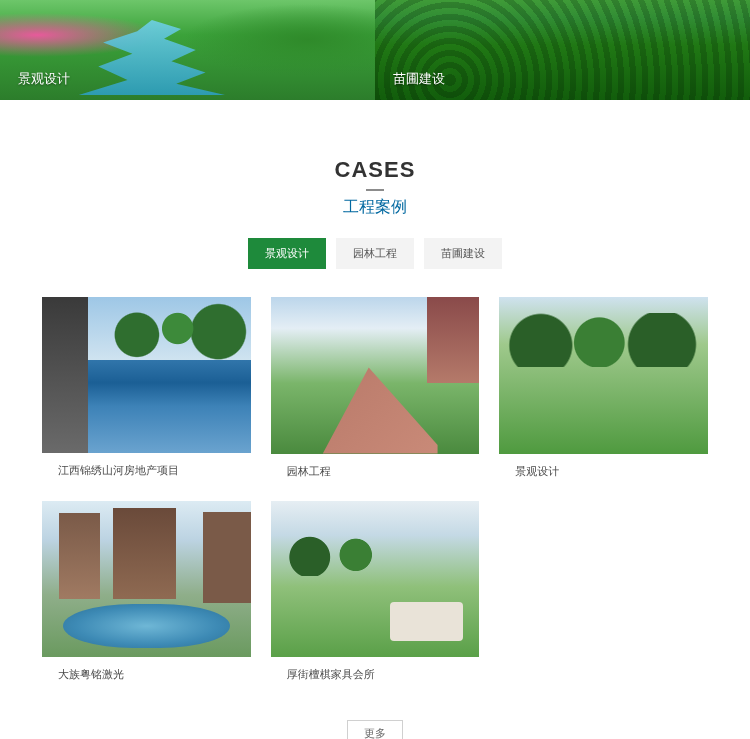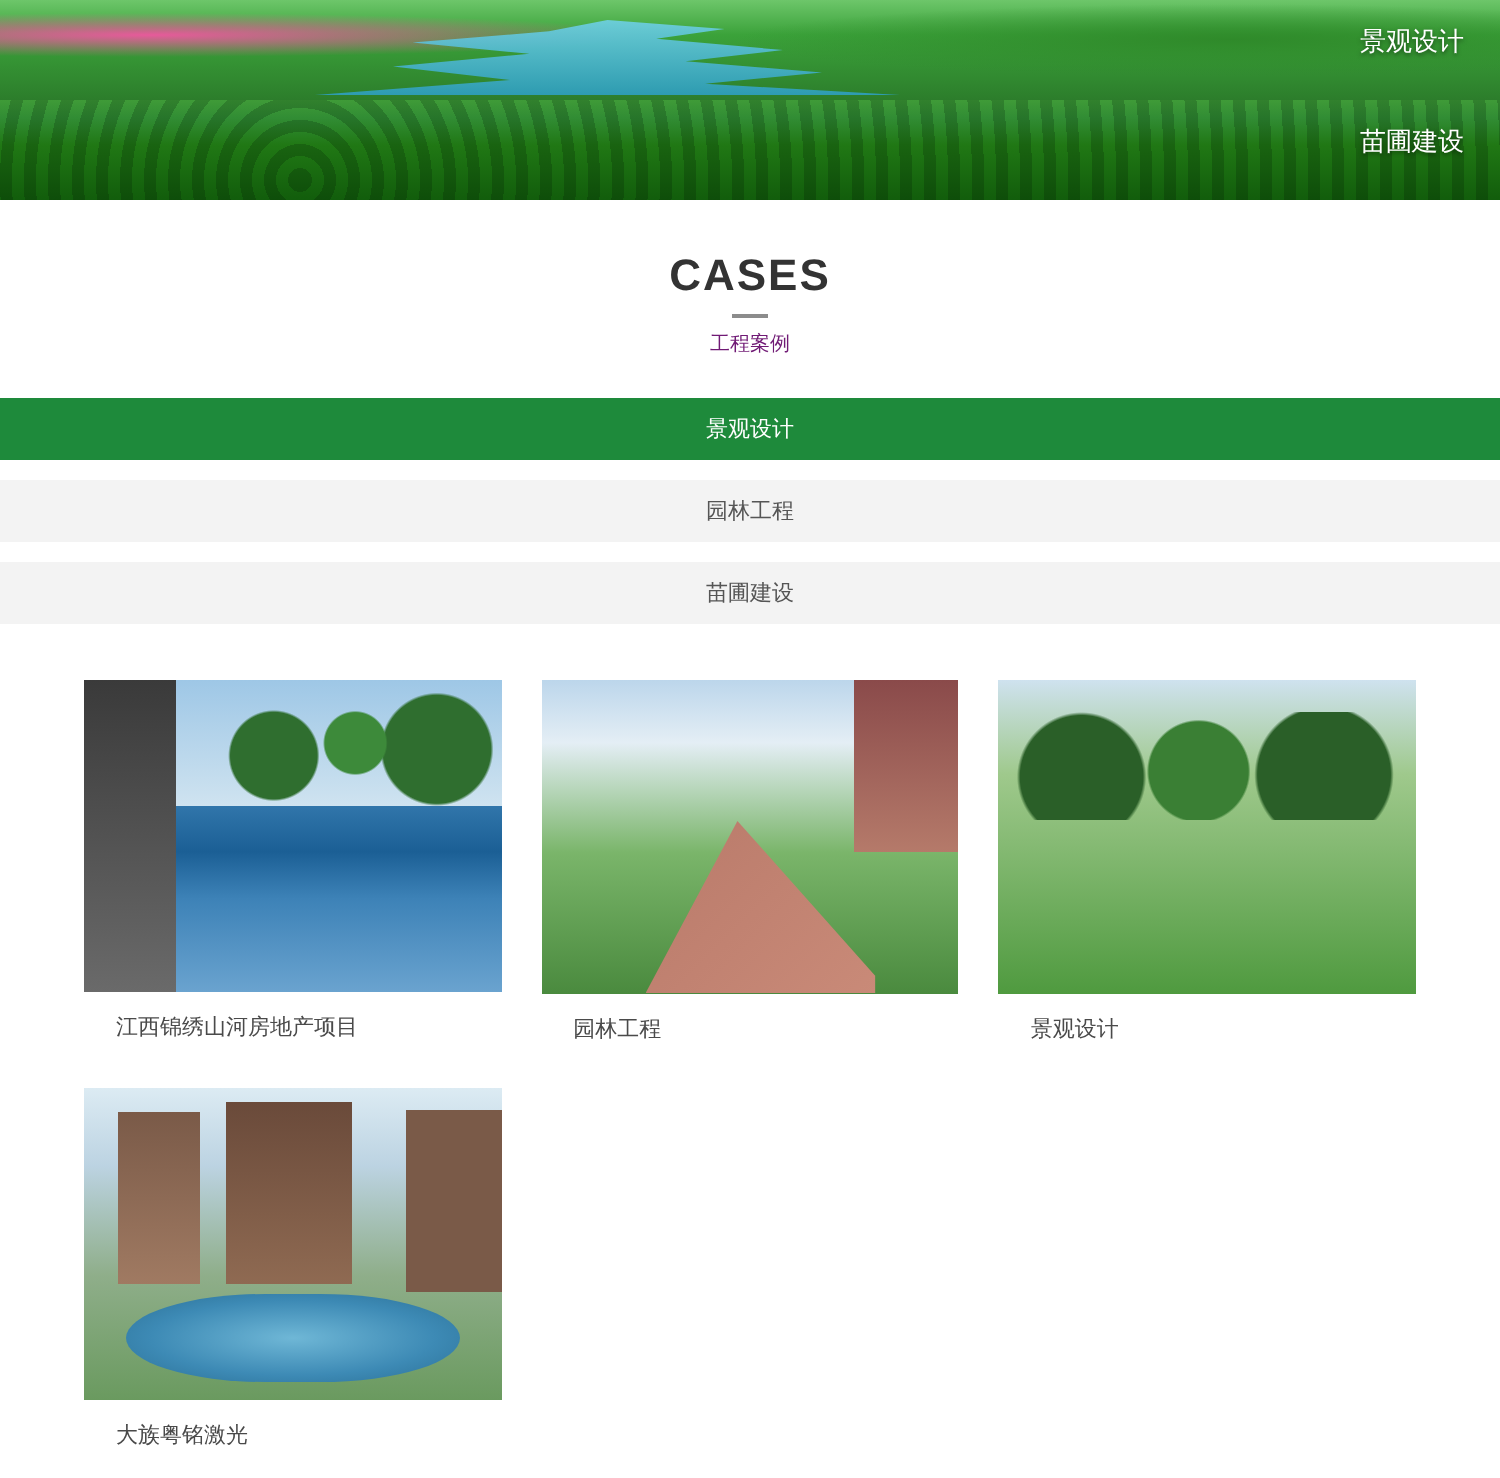--- a/index.html
+++ b/index.html
@@ -1,15 +1,15 @@
 <!DOCTYPE html>
 <html><head>
 <meta charset="utf-8">
 <style>
-  * { box-sizing: border-box; margin: 0; padding: 0; flex-direction: column; }
+  * { box-sizing: border-box; margin: 0; padding: 0; }
   body {
     font-family: "Microsoft YaHei", Arial, sans-serif;
     background: #ffffff;
     width: 750px;
     color: #444;
   }
   
   .hero { display: flex; width: 100%; height: 100px; }
   .hero-tile {
     position: relative; flex: 1 1 50%; overflow: hidden;
@@ -33,28 +33,28 @@
     opacity: 0.9;
   }
   .hero-right .bg {
     position: absolute; inset: 0;
     background:
       repeating-radial-gradient(circle at 20% 80%, #3a8a2f 0 6px, #4aa63a 6px 12px),
       linear-gradient(180deg, #d9eef5 0%, #a9d8e5 18%, #6fb85a 45%, #3d8f33 100%);
     background-blend-mode: multiply;
   }
   
-  .section-head { text-align: center; margin: 25px 0 18px; }
+  .section-head { text-align: center; margin: 57px 0 18px; }
   .section-head .title-en {
     font-size: 22px; font-weight: 700; color: #333; letter-spacing: 1px;
   }
   .section-head .rule {
     width: 18px; height: 2px; background: #8c8c8c; margin: 6px auto 6px;
   }
-  .section-head .title-cn { font-size: 10px; color: #701a75; }
+  .section-head .title-cn { font-size: 16px; color: #0369a1; }
   
   .tabs { display: flex; justify-content: center; gap: 10px; margin: 20px 0 28px; }
   .tab {
     min-width: 78px; padding: 8px 14px; font-size: 11px;
     background: #f3f3f3; color: #555; border: none; cursor: pointer;
   }
   .tab.active { background: #1e8a3b; color: #fff; }
   
   .grid {
     display: grid; grid-template-columns: repeat(3, 1fr);
@@ -198,18 +198,22 @@
     <div class="caption">景观设计</div>
   </div>
 
   <div class="card">
     <div class="thumb sc-towers">
         <div class="pool2"></div>
       </div>
     <div class="caption">大族粤铭激光</div>
   </div>
 
+  <div class="card">
+    <div class="thumb sc-open"></div>
+    <div class="caption">厚街檀棋家具会所</div>
+  </div>
 
 </div>
 
 <div class="more-wrap">
   <button class="more-btn">更多</button>
 </div>
 
 </body></html>

